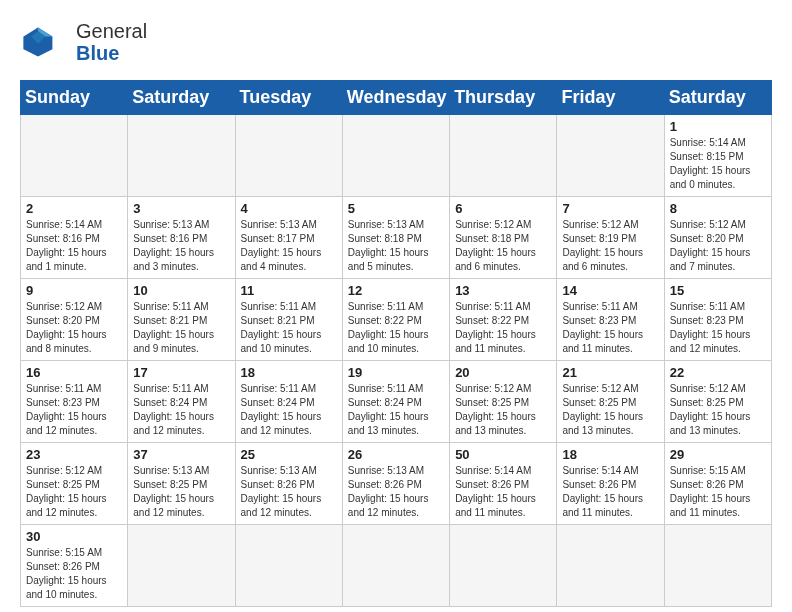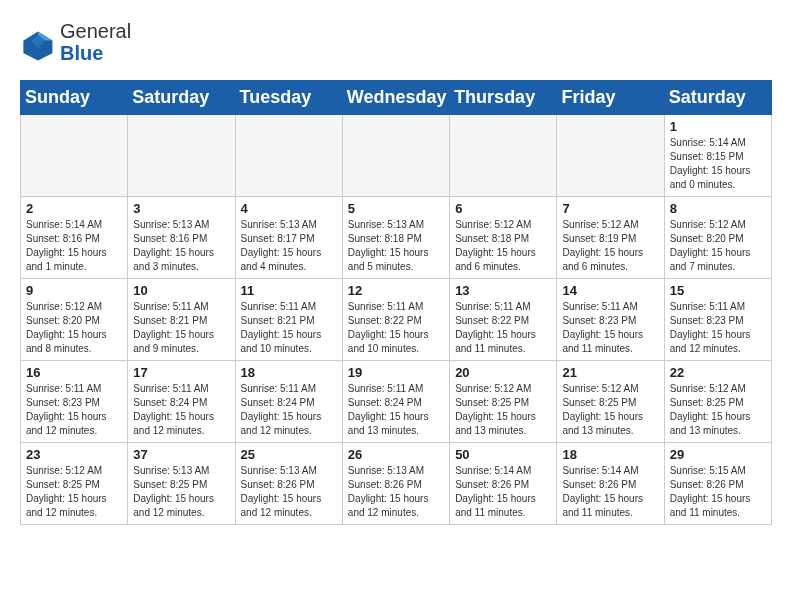--- a/index.html
+++ b/index.html
@@ -11,22 +11,22 @@
       padding: 20px;
     }
     .header {
       display: flex;
       justify-content: space-between;
       align-items: flex-start;
       margin-bottom: 16px;
     }
     .logo {
       display: flex;
-      align-items: flex-end;
-      gap: 4px;
+      align-items: center;
+      gap: 20px;
     }
     .logo-icon {
       width: 36px;
       height: 36px;
     }
     .title-block {
       text-align: right;
     }
     .title-block h1 {
       font-size: 32px;
@@ -328,14 +328,29 @@
 and 11 minutes.</div>
         </td>
         <td>
           <div class="day-number">29</div>
           <div class="day-info" style="white-space: pre-line;">Sunrise: 5:15 AM
 Sunset: 8:26 PM
 Daylight: 15 hours
 and 11 minutes.</div>
         </td>
       </tr>
+      <tr>
+        <td>
+          <div class="day-number">30</div>
+          <div class="day-info" style="white-space: pre-line;">Sunrise: 5:15 AM
+Sunset: 8:26 PM
+Daylight: 15 hours
+and 10 minutes.</div>
+        </td>
+        <td class="empty"></td>
+        <td class="empty"></td>
+        <td class="empty"></td>
+        <td class="empty"></td>
+        <td class="empty"></td>
+        <td class="empty"></td>
+      </tr>
     </tbody>
 </table>
 
 </body></html>

